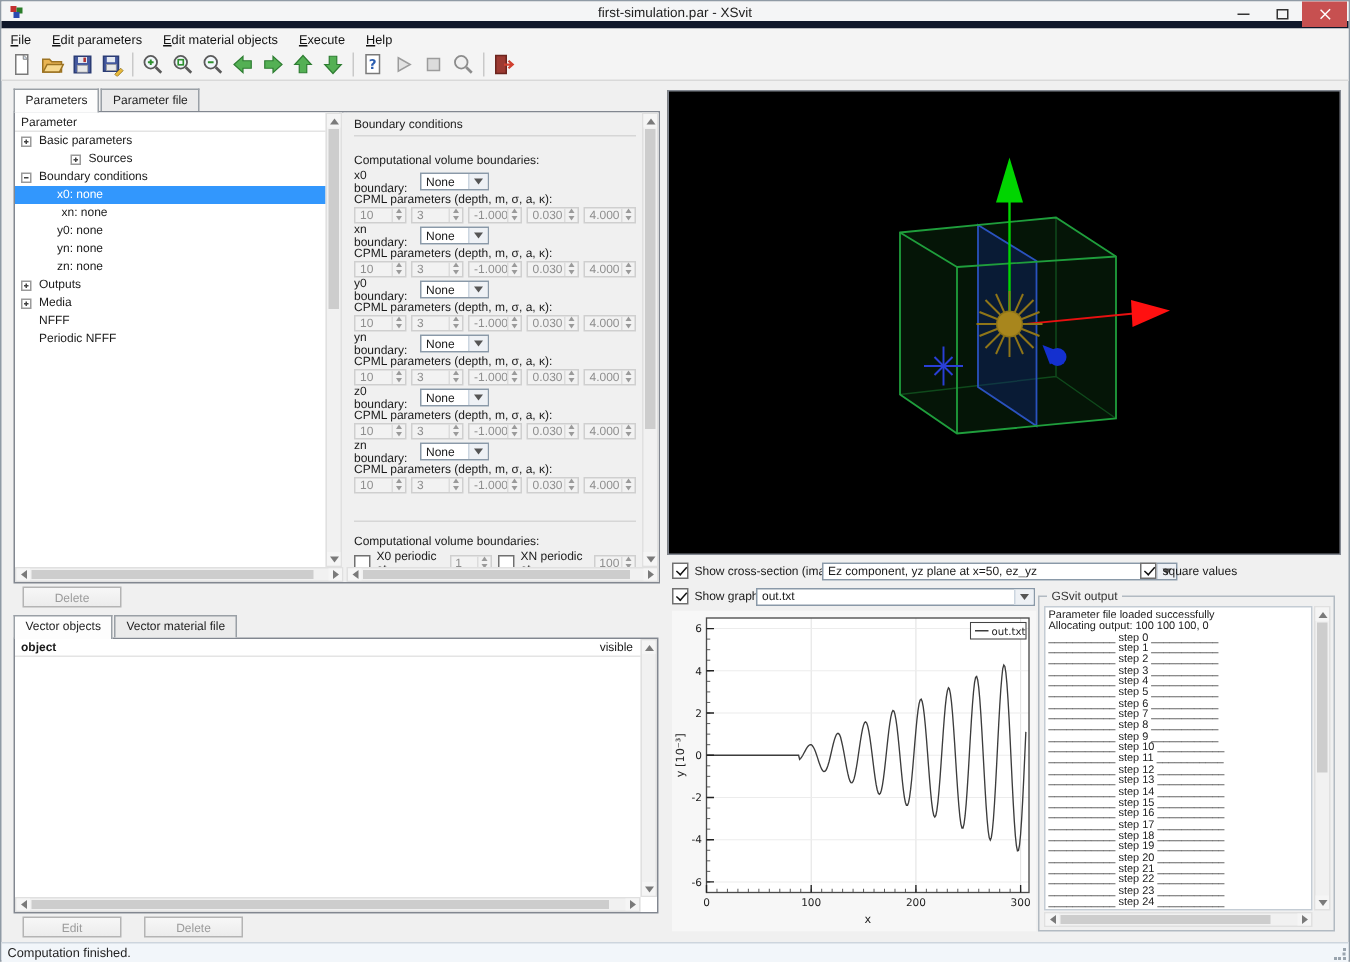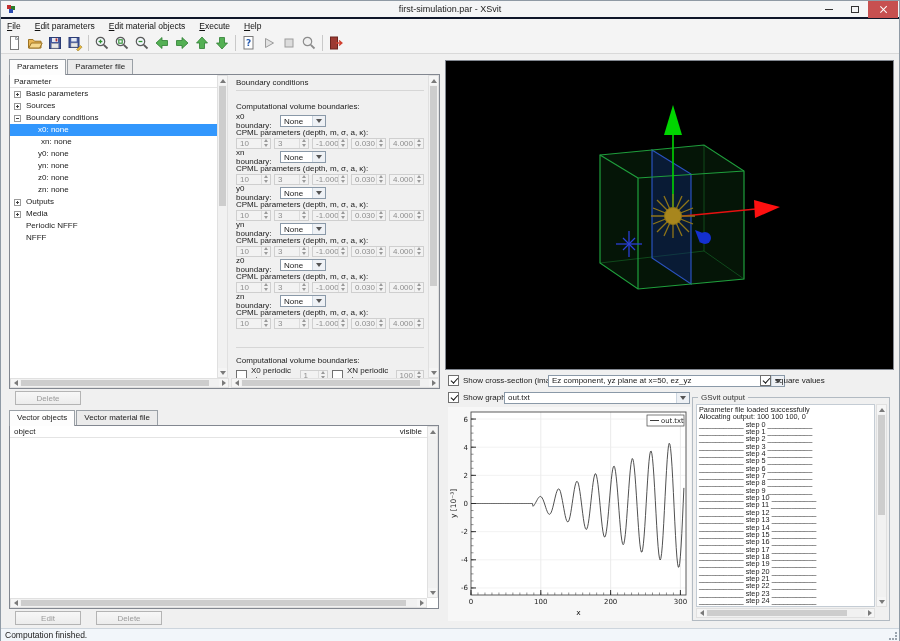--- a/index.html
+++ b/index.html
@@ -1,21 +1,21 @@
 <!DOCTYPE html>
 <html><head>
 <meta charset="utf-8">
 <style>
   * { margin:0; padding:0; box-sizing:border-box; }
   html,body { width:900px; height:641px; overflow:hidden; }
   body { font-family:"Liberation Sans","DejaVu Sans",sans-serif; font-size:8px; color:#1a1a1a; background:#888; }
   .window { position:absolute; left:0; top:0; width:900px; height:641px; background:#f0f0f0; border:1px solid #8f9aa5; }
 
   
-  .titlebar { position:absolute; left:0; top:0; right:0; height:18px; background:#f4f5f6; border-bottom:2px solid #0f172a; display:flex; align-items:center; }
+  .titlebar { position:absolute; left:0; top:0; right:0; height:18px; background:#f4f5f6; border-bottom:5px solid #0f172a; display:flex; align-items:center; }
   .app-icon { width:12px; height:12px; margin-left:4px; position:relative; }
   .title-text { position:absolute; left:0; right:0; text-align:center; font-size:9px; color:#222; }
   .win-controls { position:absolute; right:1px; top:0; height:17px; display:flex; }
   .win-btn { width:26px; height:17px; display:flex; align-items:center; justify-content:center; }
   .glyph-min { width:8px; height:1px; background:#333; }
   .glyph-max { width:8px; height:7px; border:1px solid #333; }
   .win-btn.close { width:30px; background:#c75050; position:relative; }
   .glyph-close { position:relative; width:9px; height:9px; }
   .glyph-close:before,.glyph-close:after { content:""; position:absolute; left:4px; top:0; width:1.4px; height:9px; background:#fff; }
   .glyph-close:before { transform:rotate(45deg); }
@@ -242,61 +242,58 @@
 
   <div class="panel-frame" style="left:8px;top:73px;width:431px;height:315px;">
 
     <div class="tree-area">
       <div class="tree-header">Parameter</div>
       <div id="tree-rows">
           <div class="tree-row" style="padding-left: 4px;">
             <span class="tg plus"></span>
             <span>Basic parameters</span>
           </div>
-          <div class="tree-row" style="padding-left: 4px;">
+          <div class="tree-row" style="padding-left: 4px; margin-left: 33px;">
             <span class="tg plus"></span>
             <span>Sources</span>
           </div>
           <div class="tree-row" style="padding-left: 4px;">
             <span class="tg"></span>
             <span>Boundary conditions</span>
           </div>
           <div class="tree-row selected" style="padding-left: 28px;">
             <span>x0: none</span>
           </div>
           <div class="tree-row" style="padding-left: 31px;">
             <span>xn: none</span>
           </div>
           <div class="tree-row" style="padding-left: 28px;">
             <span>y0: none</span>
           </div>
           <div class="tree-row" style="padding-left: 28px;">
             <span>yn: none</span>
           </div>
           <div class="tree-row" style="padding-left: 28px;">
-            <span>z0: none</span>
-          </div>
-          <div class="tree-row" style="padding-left: 28px;">
             <span>zn: none</span>
           </div>
           <div class="tree-row" style="padding-left: 4px;">
             <span class="tg plus"></span>
             <span>Outputs</span>
           </div>
           <div class="tree-row" style="padding-left: 4px;">
             <span class="tg plus"></span>
             <span>Media</span>
           </div>
           <div class="tree-row" style="padding-left: 4px;">
             <span style="width: 12px; display: inline-block;"></span>
-            <span>Periodic NFFF</span>
+            <span>NFFF</span>
           </div>
           <div class="tree-row" style="padding-left: 4px;">
             <span style="width: 12px; display: inline-block;"></span>
-            <span>NFFF</span>
+            <span>Periodic NFFF</span>
           </div>
         </div>
     </div>
 
     <div class="vscroll" style="left:207px;top:0;bottom:10px;">
       <div class="sb-btn" style="top:0;">
           <div class="tri-up"></div>
         </div>
       <div class="sb-btn" style="bottom:0;">
           <div class="tri-down"></div>
@@ -654,21 +651,21 @@
     </div>
   </div>
 
   <div class="btn" style="left:14px;top:390px;width:66px;">Delete</div>
 
   <div style="position:absolute;left:8px;top:409px;z-index:3;">
     <span class="tab active">Vector objects</span><span class="tab">Vector material file</span>
   </div>
   <div class="panel-frame" style="left:8px;top:424px;width:430px;height:184px;background:#fff;">
     <div class="vec-header">
-      <span style="padding-left:4px;">object</span>
+      <span style="padding-left:4px;font-weight:bold;">object</span>
       <span style="position:absolute;right:16px;">visible</span>
     </div>
     <div style="position:absolute;left:0;top:12px;right:11px;bottom:10px;background:#fff;"></div>
     <div class="vscroll" style="right:0;top:0;bottom:10px;">
       <div class="sb-btn" style="top:0;">
           <div class="tri-up"></div>
         </div>
       <div class="sb-btn" style="bottom:0;">
           <div class="tri-down"></div>
         </div>

